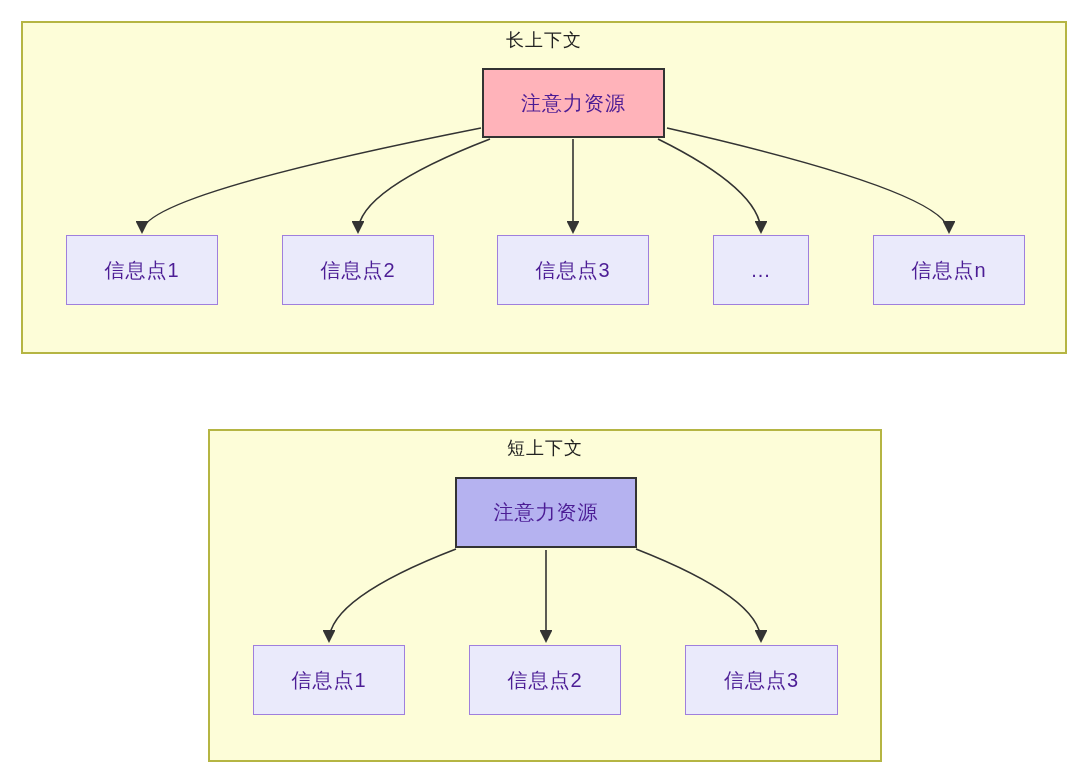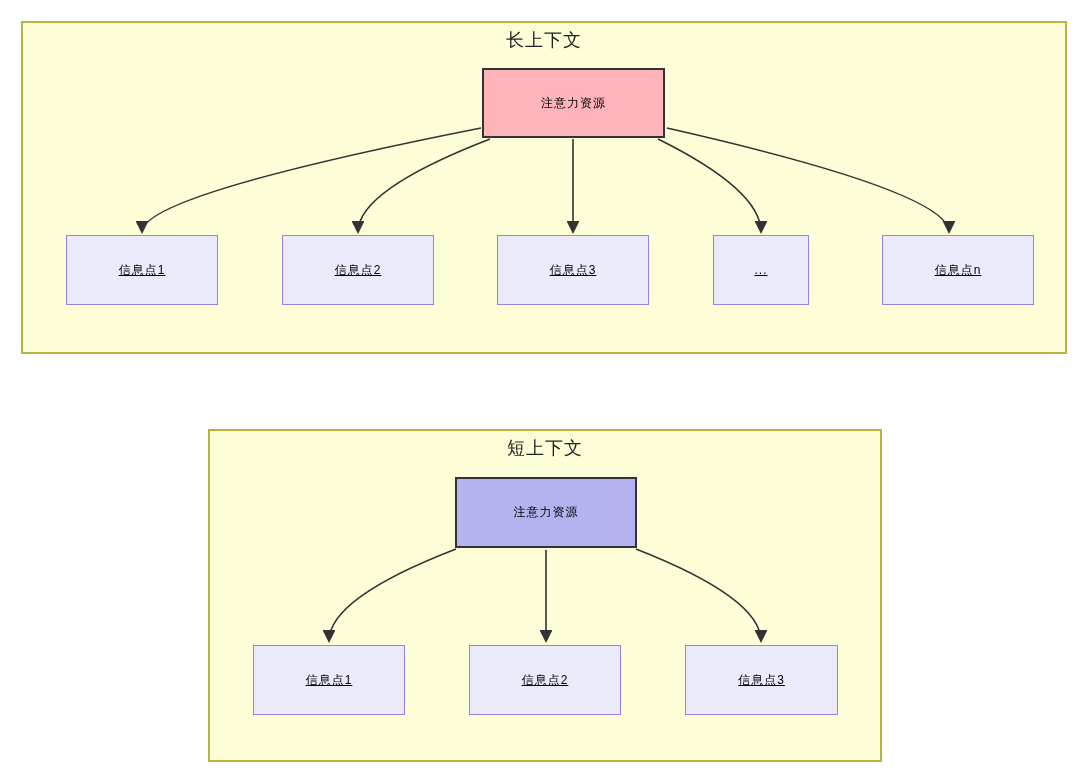--- a/index.html
+++ b/index.html
@@ -25,34 +25,33 @@
     font-size: 18px;
     color: #222;
     letter-spacing: 1px;
   }
   .node {
     position: absolute;
     display: flex;
     align-items: center;
     justify-content: center;
     box-sizing: border-box;
-    font-size: 12px;
-    color: #000000;
+    font-size: 20px;
+    color: #4c1d95;
     z-index: 2;
     letter-spacing: 1px;
   }
   .node.root {
     border: 2px solid var(--node-border, #333333);
   }
   .node.root.long  { background: var(--attention-long-bg, #ffb3ba); }
   .node.root.short { background: var(--attention-short-bg, #b5b2f0); }
   .node.info {
     background: var(--info-bg, #eaeafb);
     border: 1.5px solid var(--info-border, #9f7fdd);
-    text-decoration: underline;
   }
   #arrows {
     position: absolute;
     left: 0; top: 0;
     width: 1080px; height: 774px;
     z-index: 1;
     pointer-events: none;
   }
   #arrows path.edge {
     fill: none;
@@ -89,21 +88,21 @@
     <path class="edge" d="M 546 550 L 546 641" marker-end="url(#arrowhead)"></path>
     <path class="edge" d="M 636 549 Q 761 598 761 641" marker-end="url(#arrowhead)"></path>
   </svg>
 
   <div class="node root long" style="left:482px; top:68px; width:183px; height:70px;">注意力资源</div>
 
   <div class="node info" style="left:66px;  top:235px; width:152px; height:70px;">信息点1</div>
   <div class="node info" style="left:282px; top:235px; width:152px; height:70px;">信息点2</div>
   <div class="node info" style="left:497px; top:235px; width:152px; height:70px;">信息点3</div>
   <div class="node info" style="left:713px; top:235px; width:96px;  height:70px;">...</div>
-  <div class="node info" style="left:873px; top:235px; width:152px; height:70px;margin-left:9px;">信息点n</div>
+  <div class="node info" style="left:873px; top:235px; width:152px; height:70px;">信息点n</div>
 
   <div class="node root short" style="left:455px; top:477px; width:182px; height:71px;">注意力资源</div>
 
   <div class="node info" style="left:253px; top:645px; width:152px; height:70px;">信息点1</div>
   <div class="node info" style="left:469px; top:645px; width:152px; height:70px;">信息点2</div>
   <div class="node info" style="left:685px; top:645px; width:153px; height:70px;">信息点3</div>
 
 </div>
 
 </body></html>

